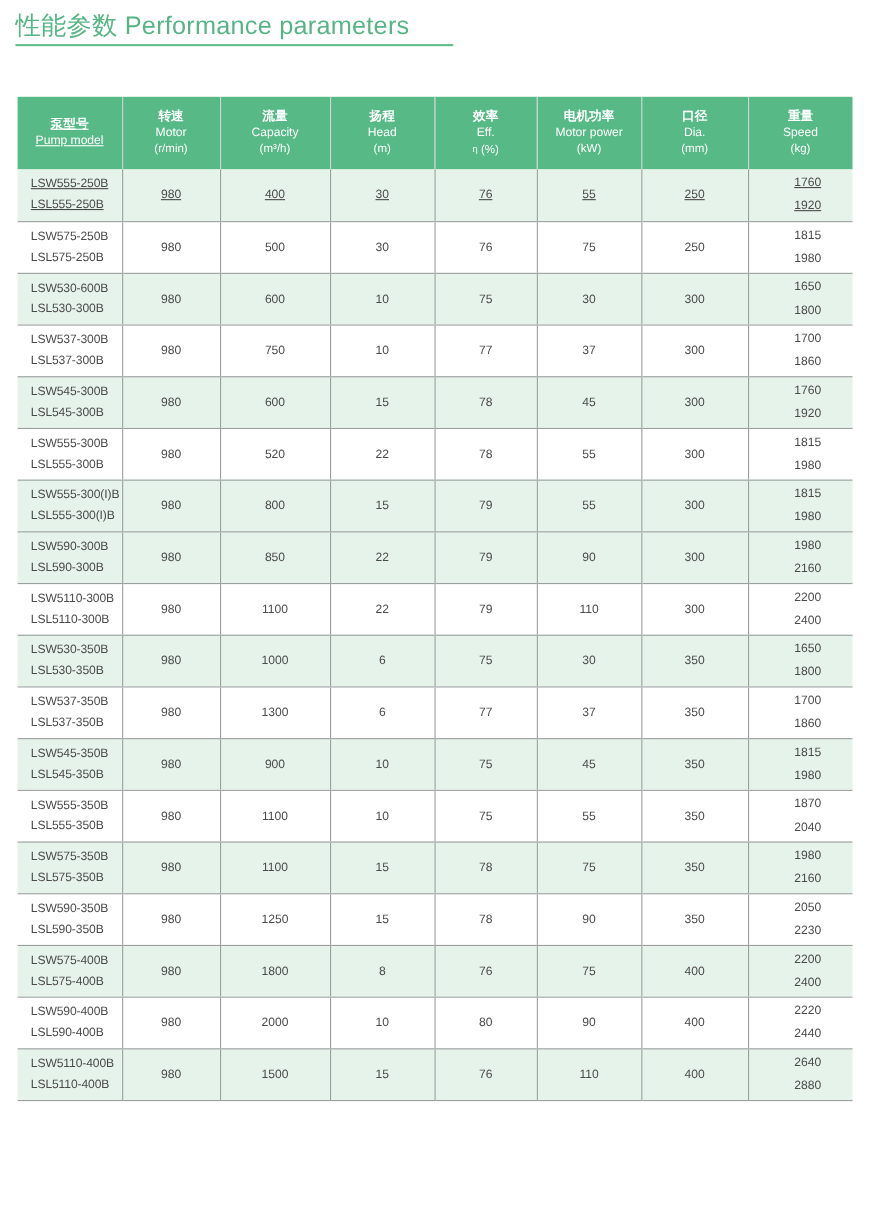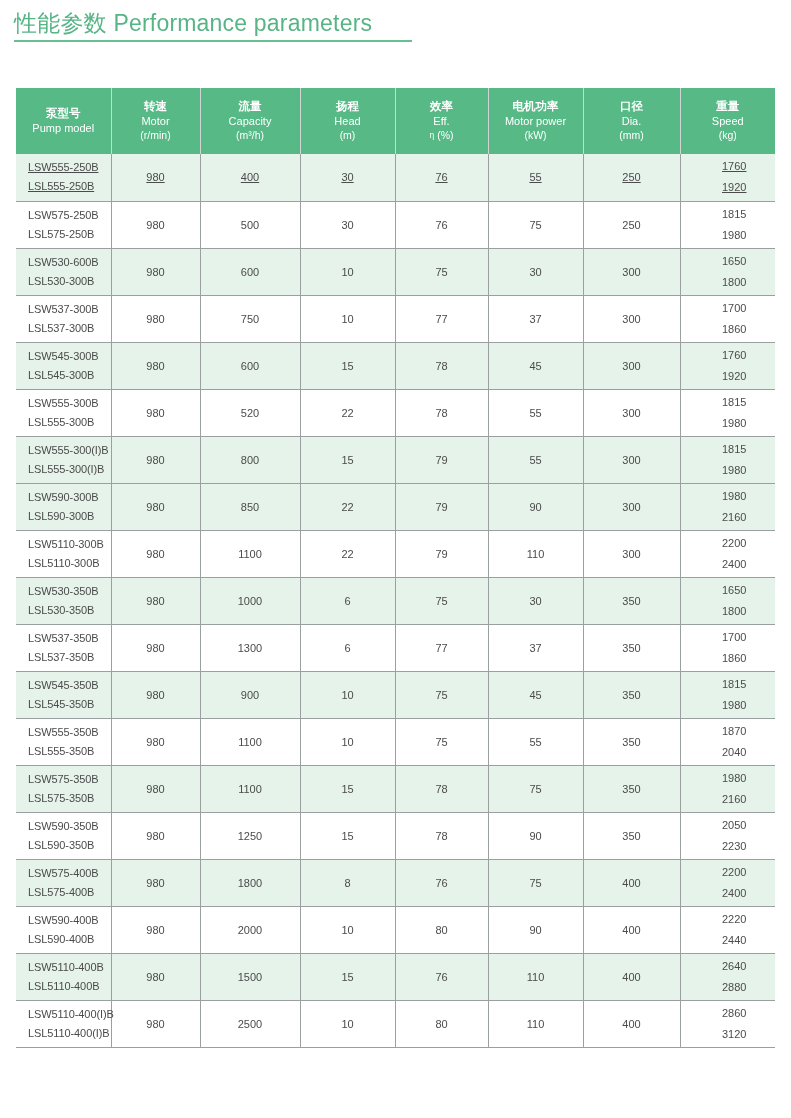--- a/index.html
+++ b/index.html
@@ -63,21 +63,21 @@
     background: #56b986;
     color: #ffffff;
     font-weight: 400;
     padding: 9px 2px 10px 2px;
     border-left: 1px solid #cfd4d4;
     vertical-align: middle;
     text-align: center;
     height: 66px;
     box-sizing: border-box;
   }
-  thead th:first-child { border-left: none; }
+  thead th:first-child { border-left: none; text-decoration: underline; }
   .h-cn {
     font-size: 11.5px;
     font-weight: bold;
     line-height: 15px;
     display: block;
   }
   .h-en {
     font-size: 11px;
     line-height: 14px;
     display: block;
@@ -468,31 +468,15 @@
           <td>1500</td>
           <td>15</td>
           <td>76</td>
           <td>110</td>
           <td>400</td>
           <td class="weight">
             <span class="ln">2640</span>
             <span class="ln">2880</span>
           </td>
         </tr>
-        <tr class="plain">
-          <td class="model">
-            <span class="ln">LSW5110-400(I)B</span>
-            <span class="ln">LSL5110-400(I)B</span>
-          </td>
-          <td>980</td>
-          <td>2500</td>
-          <td>10</td>
-          <td>80</td>
-          <td>110</td>
-          <td>400</td>
-          <td class="weight">
-            <span class="ln">2860</span>
-            <span class="ln">3120</span>
-          </td>
-        </tr>
       </tbody>
   </table>
 </div>
 
 </body></html>

